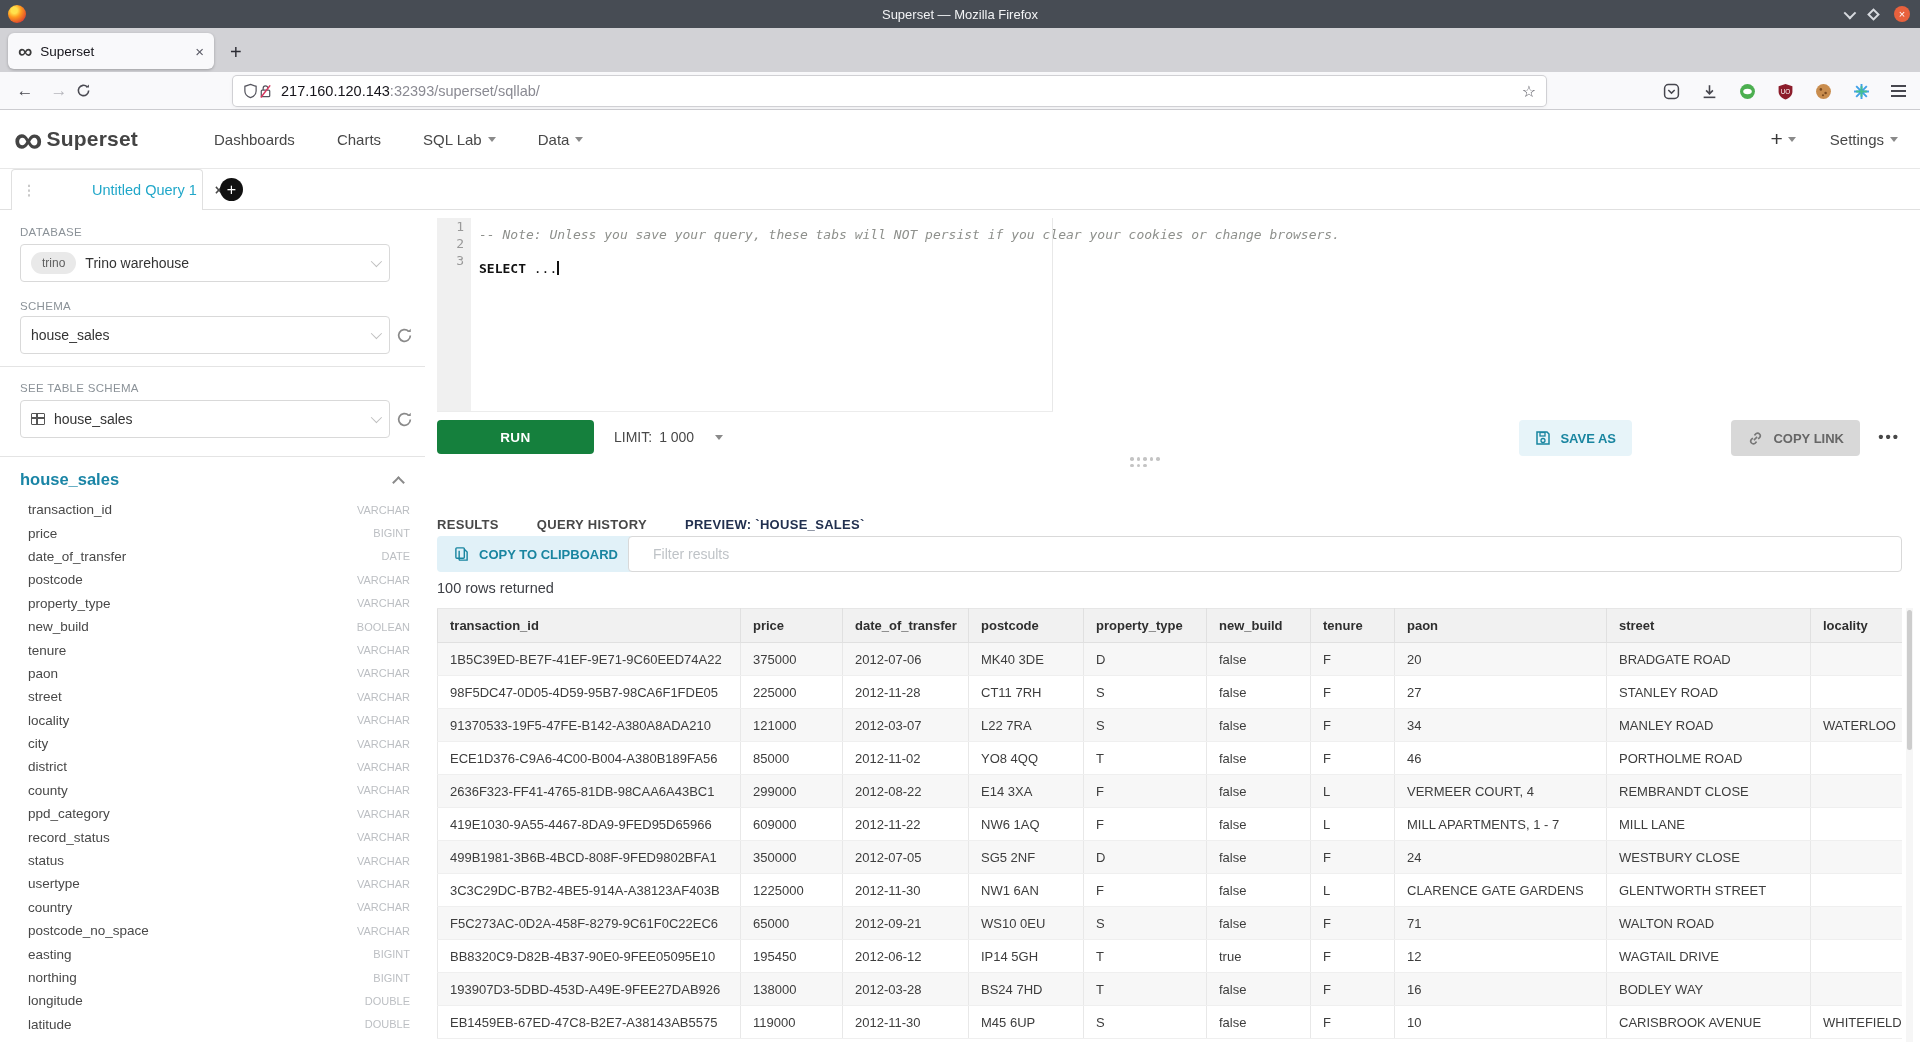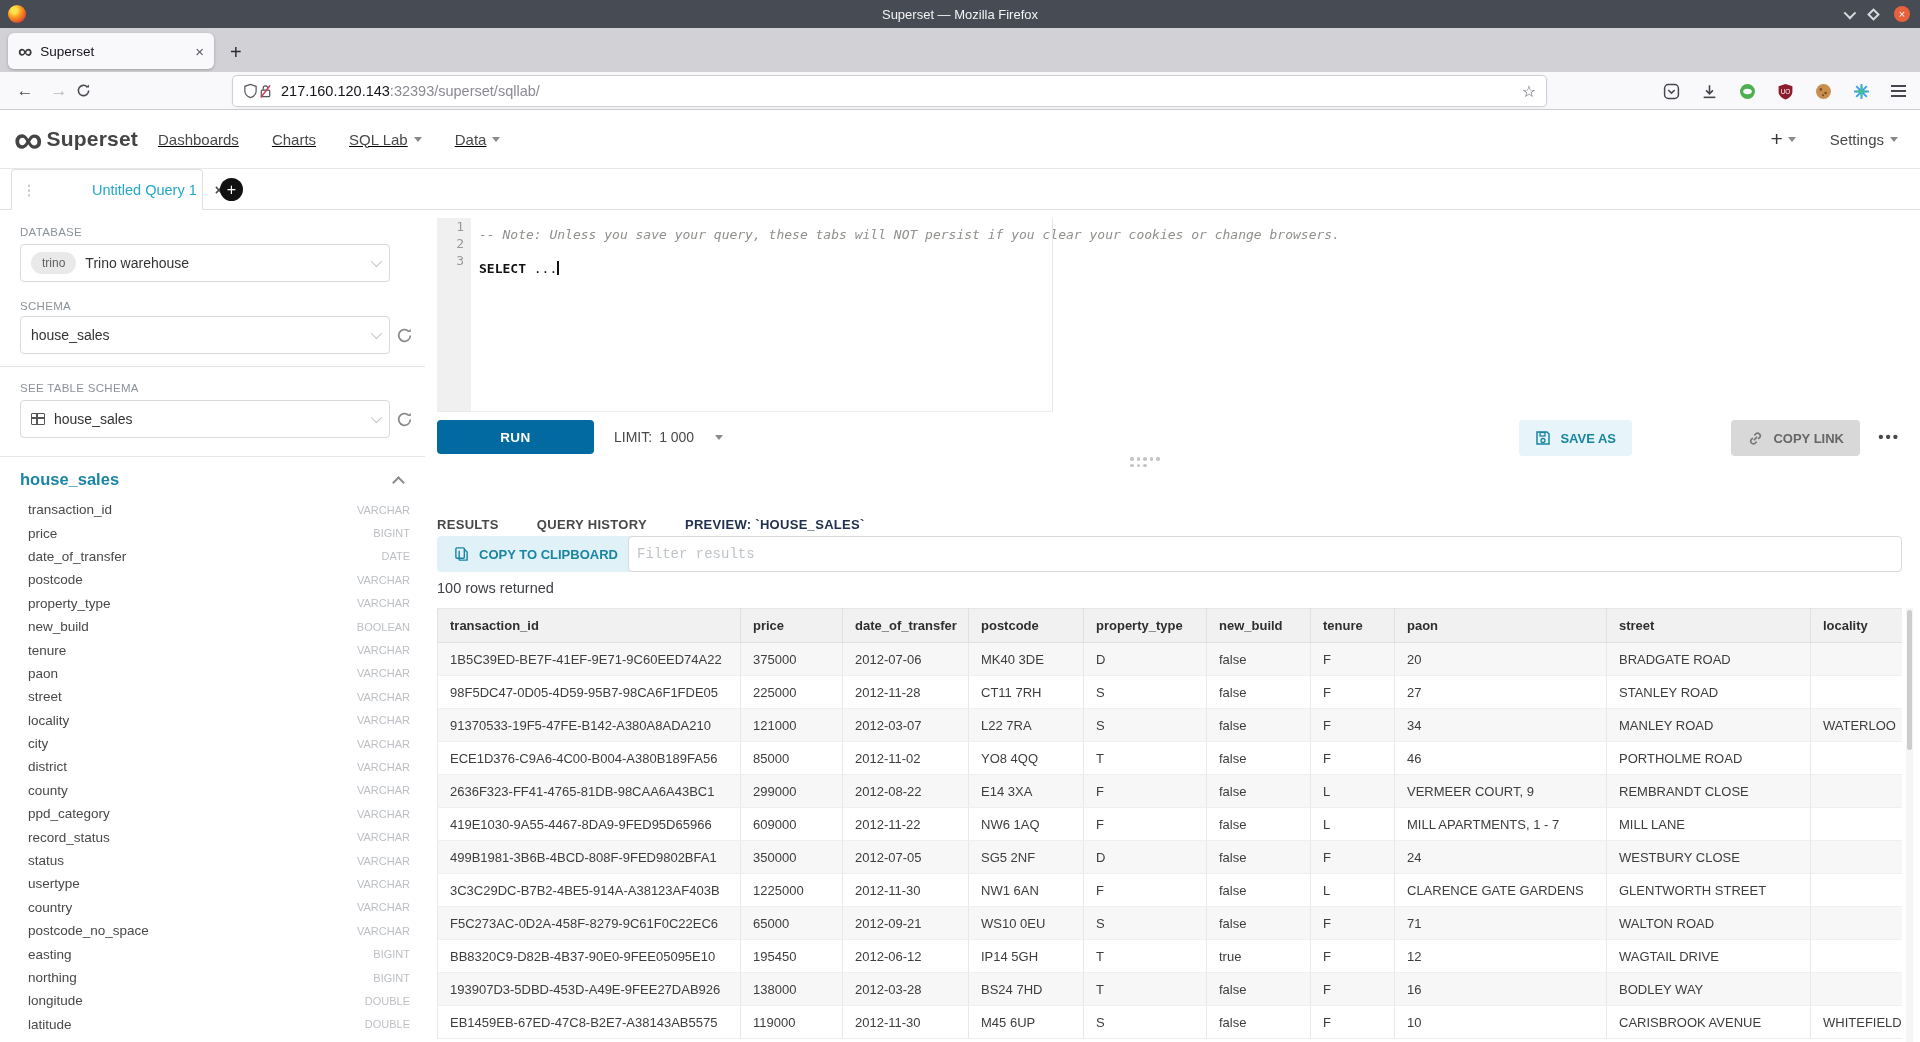--- a/index.html
+++ b/index.html
@@ -42,21 +42,21 @@
   .ext-icons { position:absolute; right:14px; top:0; height:38px; display:flex; align-items:center; gap:21px; }
   .hamburger { display:flex; flex-direction:column; gap:3px; }
   .hamburger span { display:block; width:15px; height:2px; background:#46464e; }
   .icon16 { width:17px; height:17px; }
 
   
   .ss-navbar { position:absolute; left:0; top:110px; width:1920px; height:59px; background:#fff;
     border-bottom:1px solid #e8e8e8; display:flex; align-items:center; }
   .ss-logo { font-size:40px; font-weight:bold; color:#444; margin-left:14px; line-height:0.8; letter-spacing:-2px; }
   .ss-brand { font-size:21px; font-weight:bold; color:#444; margin-left:6px; letter-spacing:0.2px; }
-  .ss-links { display:flex; margin-left:20px; gap:33px;text-decoration:underline; }
+  .ss-links { display:flex; margin-left:76px; gap:42px; }
   .ss-link { font-size:15px; color:#484848; display:flex; align-items:center; gap:6px; }
   .caret { width:0; height:0; border-left:4px solid transparent; border-right:4px solid transparent;
     border-top:5px solid #8a8a8a; display:inline-block; }
   .ss-right { position:absolute; right:22px; display:flex; align-items:center; gap:34px; }
   .plus-menu { font-size:21px; color:#3a3a3a; display:flex; align-items:center; gap:5px; }
 
   
   .qtabs { position:absolute; left:0; top:169px; width:1920px; height:41px; border-bottom:1px solid #e0e0e0; background:#fff; }
   .qtab { position:absolute; left:11px; top:0; width:192px; height:41px; background:#fff;
     border:1px solid #e0e0e0; border-bottom:none; border-radius:4px 4px 0 0;
@@ -99,21 +99,21 @@
   .code-line { font-family:"DejaVu Sans Mono", monospace; font-size:13px; height:17px; line-height:17px; white-space:pre; }
   .tok-comment { color:#8e908c; font-style:italic; }
   .tok-kw { color:#111; font-weight:bold; }
   .tok-plain { color:#111; }
   .cursor-bar { display:inline-block; width:1.5px; height:14px; background:#111; vertical-align:-2px; }
   .print-margin { position:absolute; left:615px; top:0; width:1px; height:194px; background:#e8e8e8; }
   .editor-bottom { position:absolute; left:437px; top:411px; width:616px; height:1px; background:#ececec; }
 
   
   .runrow { position:absolute; left:437px; top:420px; width:1465px; height:36px; }
-  .run-btn { position:absolute; left:0; top:0; width:157px; height:34px; background:#0369a1; border-radius:4px;
+  .run-btn { position:absolute; left:0; top:0; width:157px; height:34px; background:#15803d; border-radius:4px;
     color:#fff; font-size:13.5px; font-weight:bold; letter-spacing:0.5px;
     display:flex; align-items:center; justify-content:center; }
   .limit { position:absolute; left:177px; top:0; height:34px; display:flex; align-items:center; gap:7px; }
   .limit-label { font-size:14px; color:#484848;text-align:center; }
   .limit-val { font-size:14px; color:#484848; }
   .limit-caret { width:0; height:0; border-left:4px solid transparent; border-right:4px solid transparent;
     border-top:5px solid #8a8a8a; margin-left:14px; }
   .saveas-btn { position:absolute; right:270px; top:0; height:36px; background:#e7f4f9; border-radius:4px;
     color:#1985a0; font-size:13px; font-weight:bold; display:flex; align-items:center; gap:9px; padding:0 16px; }
   .copylink-btn { position:absolute; right:42px; top:0; height:36px; background:#d8d8d8; border-radius:4px;
@@ -127,21 +127,21 @@
   
   .rtabs { position:absolute; left:437px; top:480px; width:1465px; height:32px; border-bottom:1px solid #e8e8e8;
     display:flex; gap:38px;margin-top:37px; }
   .rtab { font-size:13px; color:#484848; letter-spacing:0.3px; padding-bottom:12px; font-weight:bold; }
   .rtab.active { color:#22304f; border-bottom:3px solid #22304f; }
 
   
   .copy-btn { position:absolute; left:437px; top:536px; height:36px; background:#e1f1f8; border-radius:4px;
     color:#1985a0; font-size:13px; font-weight:bold; display:flex; align-items:center; gap:10px; padding:0 17px; }
   .filter-input { position:absolute; left:628px; top:536px; width:1274px; height:36px; border:1px solid #d9d9d9;
-    border-radius:4px; font-size:14px; color:#333; padding:0 8px; font-family:Liberation Mono, monospace; }
+    border-radius:4px; font-size:14px; color:#333; padding:0 24px; font-family:Liberation Sans, sans-serif; }
   .filter-input::placeholder { color:#bfc3c7; }
   .rows-returned { position:absolute; left:437px; top:580px; font-size:14.5px; color:#3c3e44; }
 
   
   .grid-wrap { position:absolute; left:437px; top:608px; width:1465px; height:434px; overflow:hidden; }
   table.grid { border-collapse:collapse; table-layout:fixed; width:1465px; }
   .grid th { height:34px; background:#f1f1f1; font-size:13px; color:#2f2f2f; text-align:left;
     padding:0 12px; border:1px solid #e0e0e0; border-top:1px solid #e6e6e6; font-weight:bold;
     overflow:hidden; white-space:nowrap; }
   .grid td { height:33px; font-size:13px; color:#3d3d3d; padding:0 12px; border-left:1px solid #e8e8e8;
@@ -549,21 +549,21 @@
           <td></td>
         </tr>
         <tr class="odd">
           <td>2636F323-FF41-4765-81DB-98CAA6A43BC1</td>
           <td>299000</td>
           <td>2012-08-22</td>
           <td>E14 3XA</td>
           <td>F</td>
           <td>false</td>
           <td>L</td>
-          <td>VERMEER COURT, 9</td>
+          <td>VERMEER COURT, 4</td>
           <td>REMBRANDT CLOSE</td>
           <td></td>
         </tr>
         <tr class="even">
           <td>419E1030-9A55-4467-8DA9-9FED95D65966</td>
           <td>609000</td>
           <td>2012-11-22</td>
           <td>NW6 1AQ</td>
           <td>F</td>
           <td>false</td>

